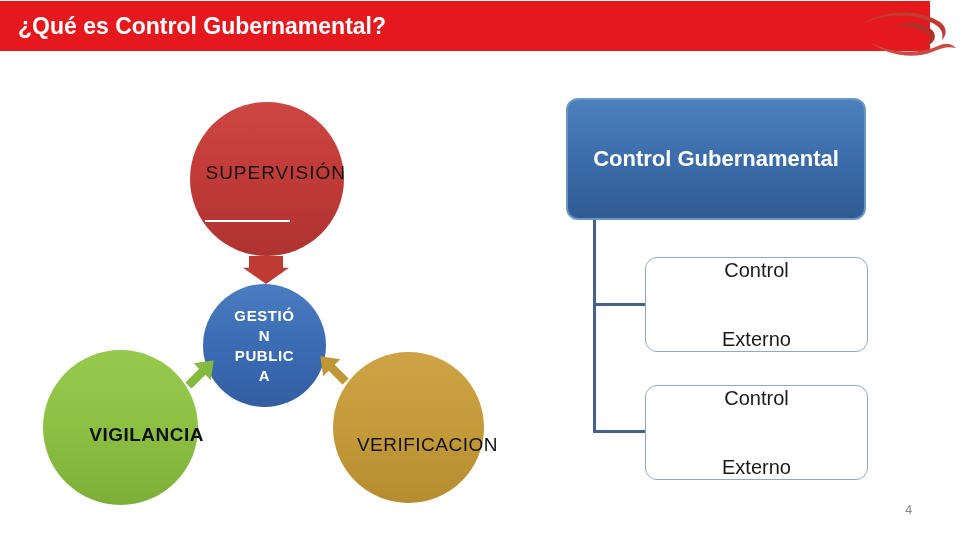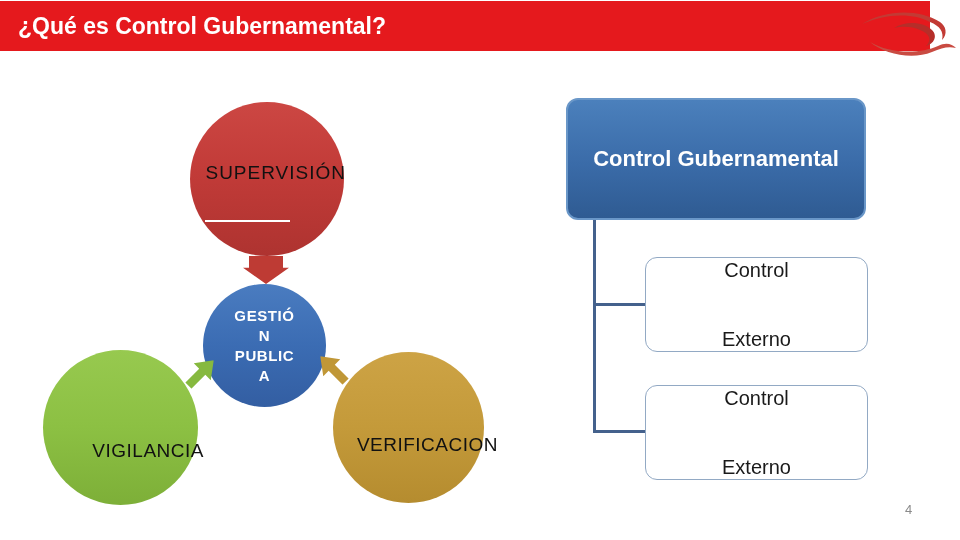--- a/index.html
+++ b/index.html
@@ -20,21 +20,21 @@
           background:linear-gradient(180deg,#4A7CC0 0%,#3B6CB3 50%,#335EA2 100%);
           display:flex;align-items:center;justify-content:center;}
   .c-green{left:43px;top:350px;width:155px;height:155px;
            background:linear-gradient(180deg,#97C94F 0%,#8CC043 50%,#7DAF38 100%);}
   .c-gold{left:333px;top:352px;width:151px;height:151px;
           background:linear-gradient(180deg,#CDA345 0%,#C49A3A 50%,#B58C2F 100%);}
 
   .circle-label{position:absolute;color:#111111;font-size:19px;letter-spacing:1px;
                 text-align:right;white-space:nowrap;}
   .lbl-supervision{left:186px;top:162px;width:160px;}
-  .lbl-vigilancia{left:44px;top:440px;width:160px;letter-spacing:0.5px;}
+  .lbl-vigilancia{left:44px;top:424px;width:160px;letter-spacing:0.5px;font-weight:bold;}
   .lbl-verificacion{left:338px;top:434px;width:160px;letter-spacing:0.5px;}
   .underline-white{position:absolute;left:205px;top:220px;width:85px;height:2px;background:#ffffff;}
 
   .gestion-text{color:#ffffff;font-weight:bold;font-size:15px;line-height:20px;
                 letter-spacing:0.6px;text-align:center;}
 
   
   .arrow-down{position:absolute;left:243px;top:256px;width:46px;height:28px;background:#BE3B34;
               clip-path:polygon(13% 0,87% 0,87% 42%,100% 42%,50% 100%,0 42%,13% 42%);}
   .arrow-ne{position:absolute;left:183px;top:361px;width:36px;height:24px;background:#86B93F;

